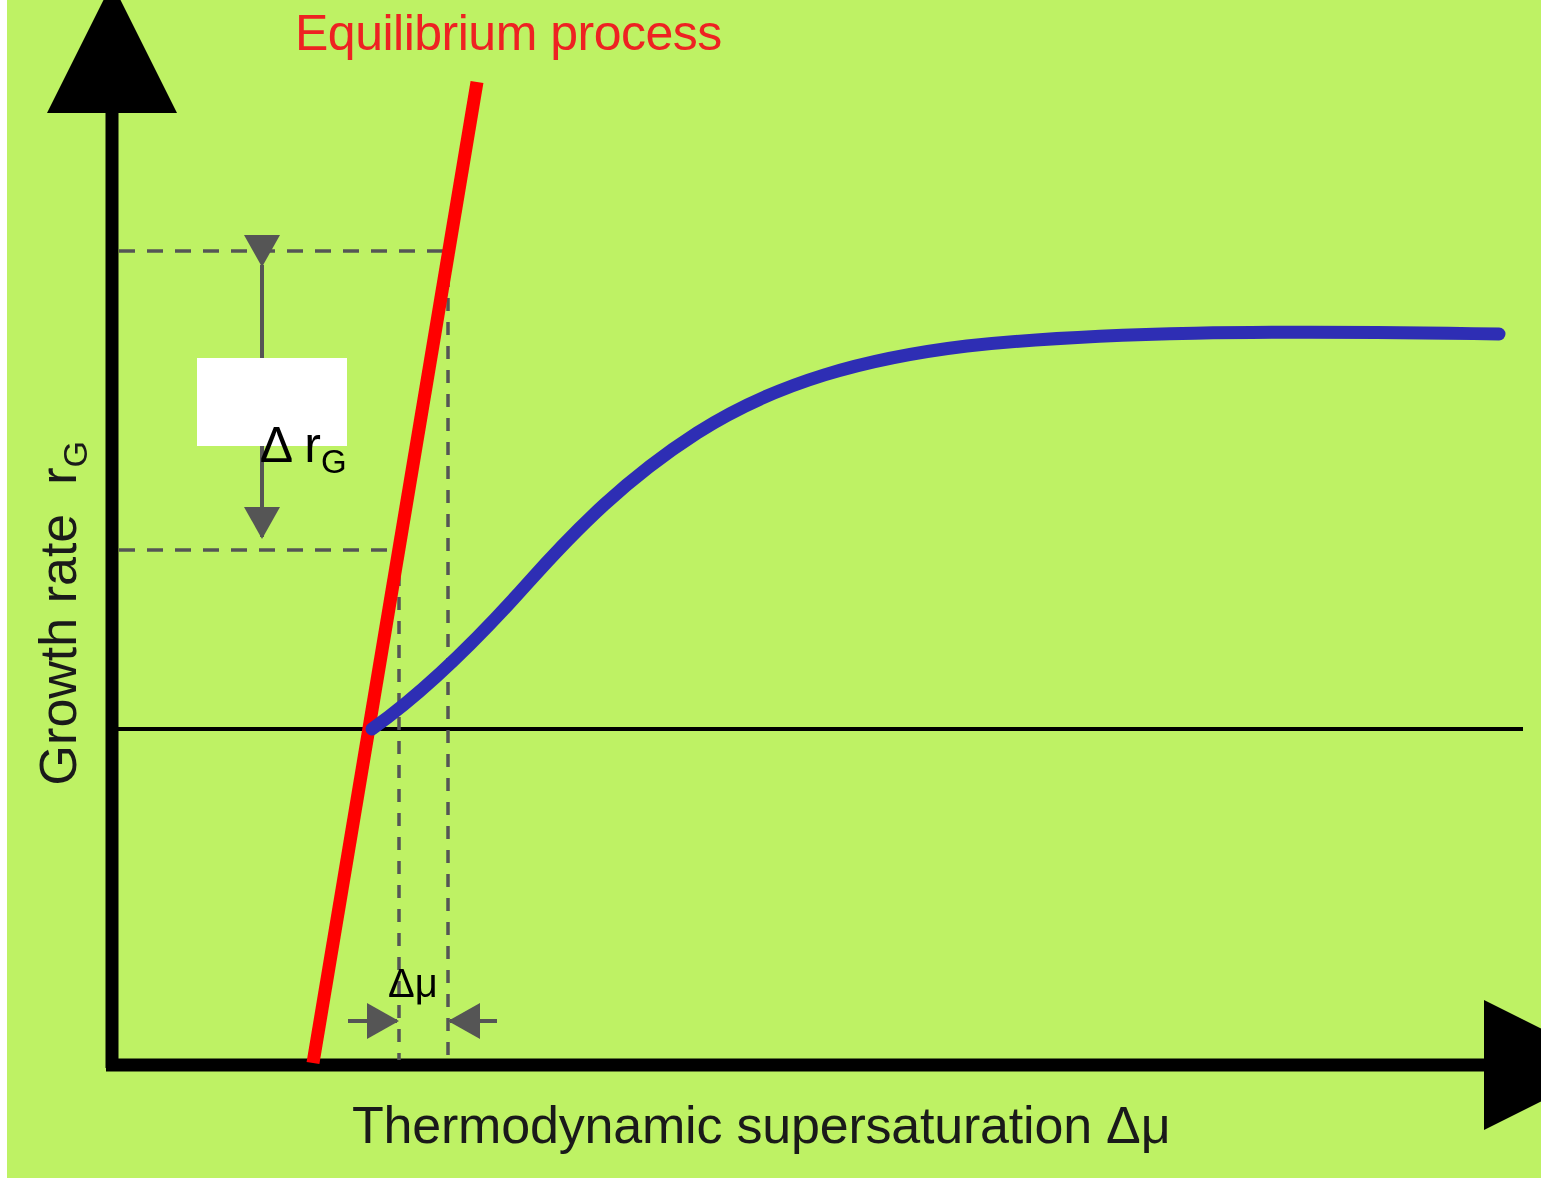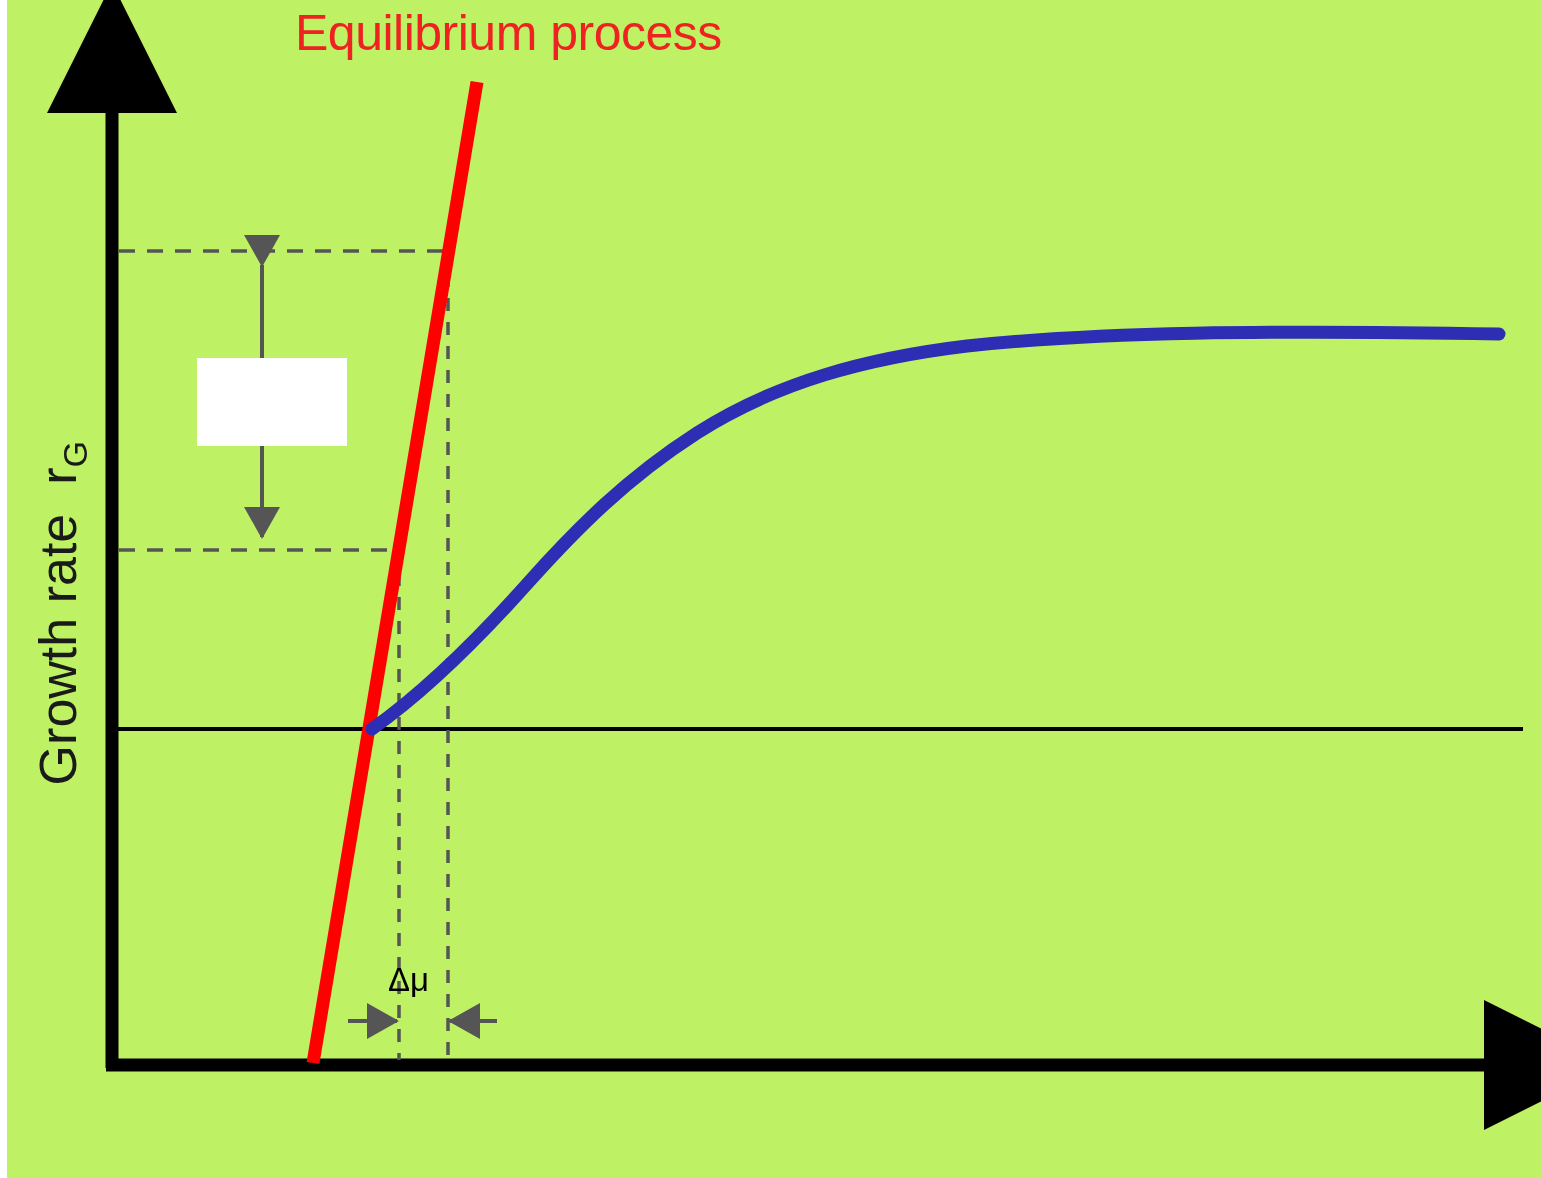--- a/index.html
+++ b/index.html
@@ -50,21 +50,21 @@
     font-size: 50px;
     color: #000000;
   }
   #label-delta-rg .sub {
     font-size: 33px;
     vertical-align: -0.33em;
   }
   #label-delta-mu {
     left: 381px;
     top: 963px;
-    font-size: 33px;
+    font-size: 40px;
     color: #000000;
     text-align: right;
   }
   #label-xaxis {
     left: 345px;
     top: 1099px;
     font-size: 52px;
     color: #1a1a1a;
     letter-spacing: -0.2px;
   }
@@ -120,21 +120,25 @@
     <line x1="255" y1="265" x2="255" y2="537" stroke="#555555" stroke-width="4" marker-start="url(#ann-head)" marker-end="url(#ann-head)"></line>
     <rect x="190" y="358" width="150" height="88" fill="#ffffff"></rect>
 
     <line x1="341" y1="1021" x2="390" y2="1021" stroke="#555555" stroke-width="4" marker-end="url(#ann-head)"></line>
     <line x1="490" y1="1021" x2="443" y2="1021" stroke="#555555" stroke-width="4" marker-end="url(#ann-head)"></line>
   </svg>
 
   <div class="lbl" id="label-equilibrium">Equilibrium process</div>
 
 
+  <div class="lbl" id="label-delta-rg">
+    <span>Δ r</span><span class="sub">G</span>
+  </div>
 
   <div class="lbl" id="label-delta-mu">Δμ</div>
 
+  <div class="lbl" id="label-xaxis">Thermodynamic supersaturation Δμ</div>
 
   <div class="lbl" id="label-yaxis">
     <span>Growth rate  r</span><span class="sub">G</span>
   </div>
 
 </div>
 
 </body></html>

